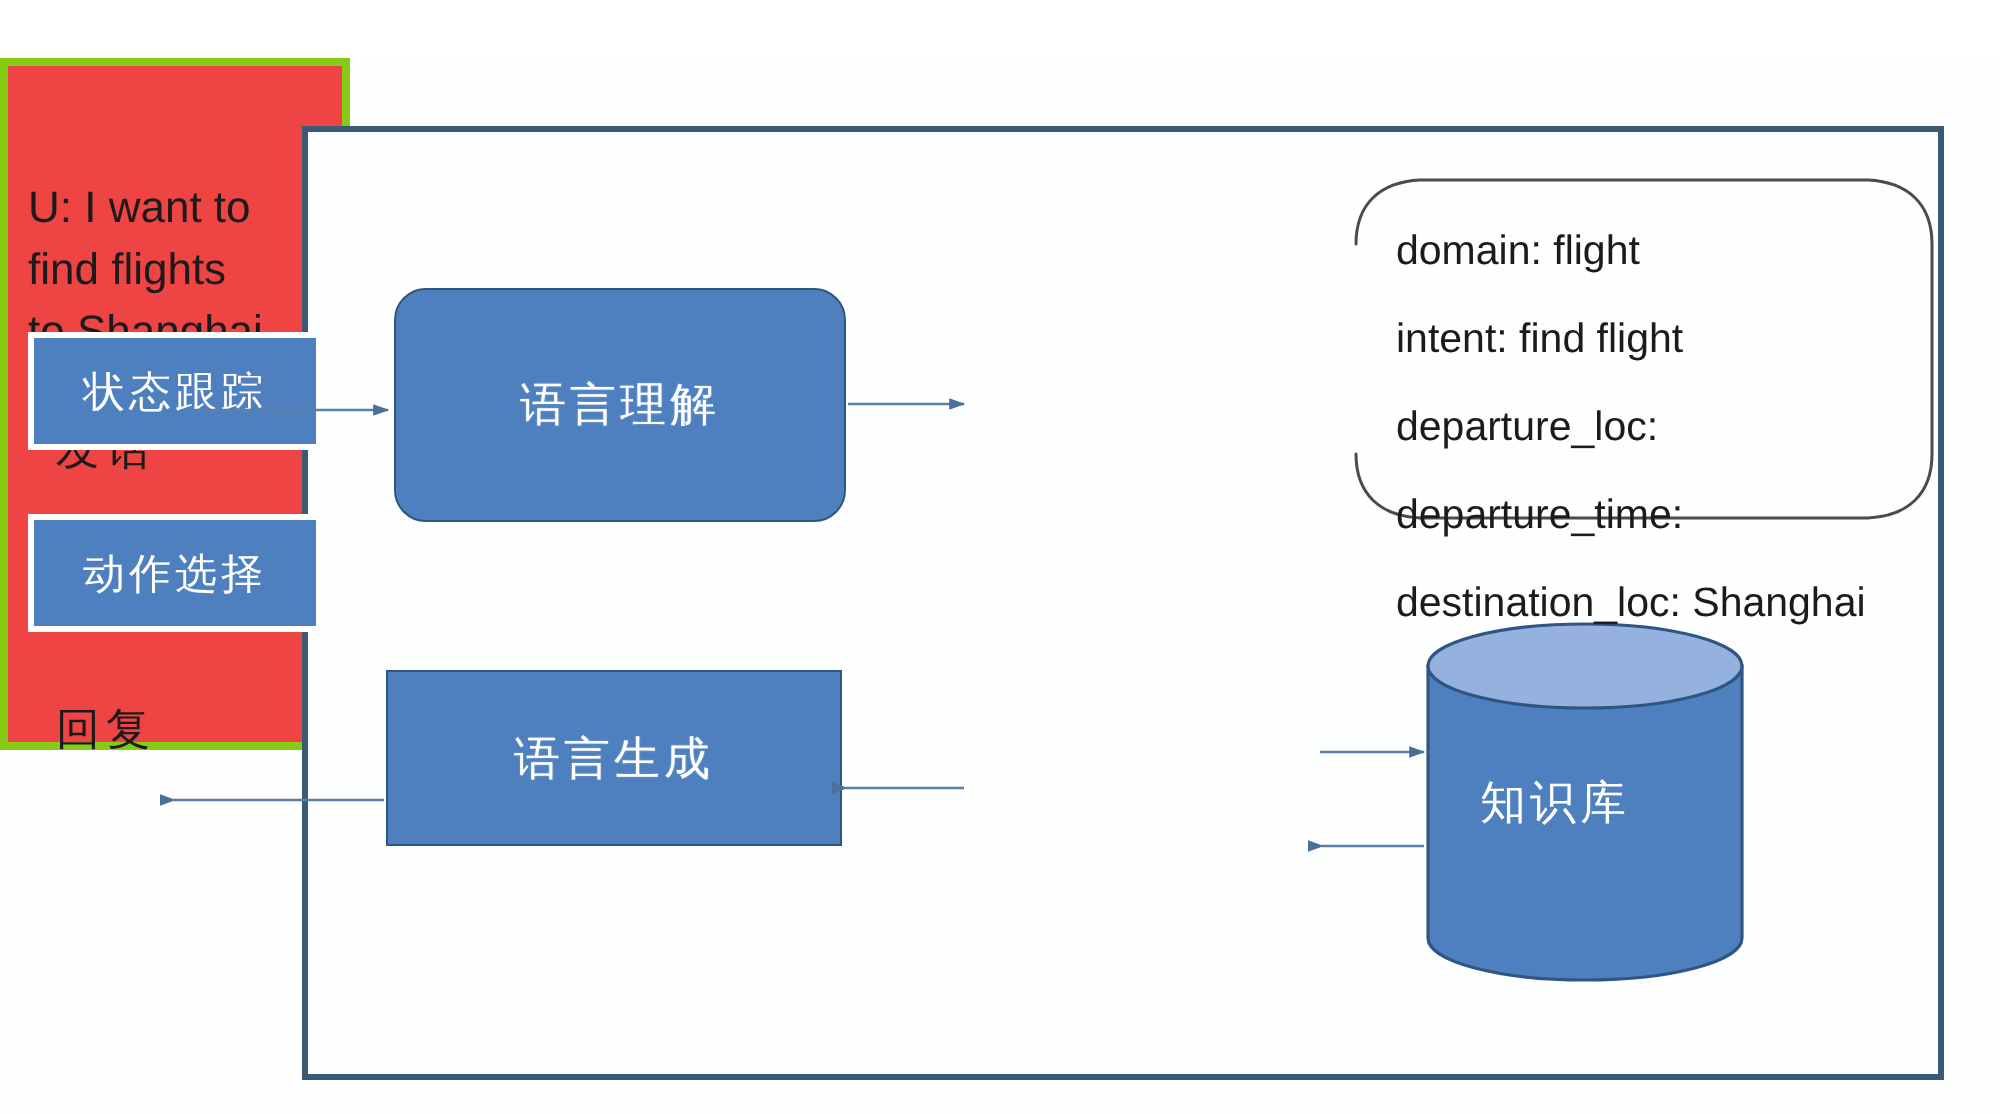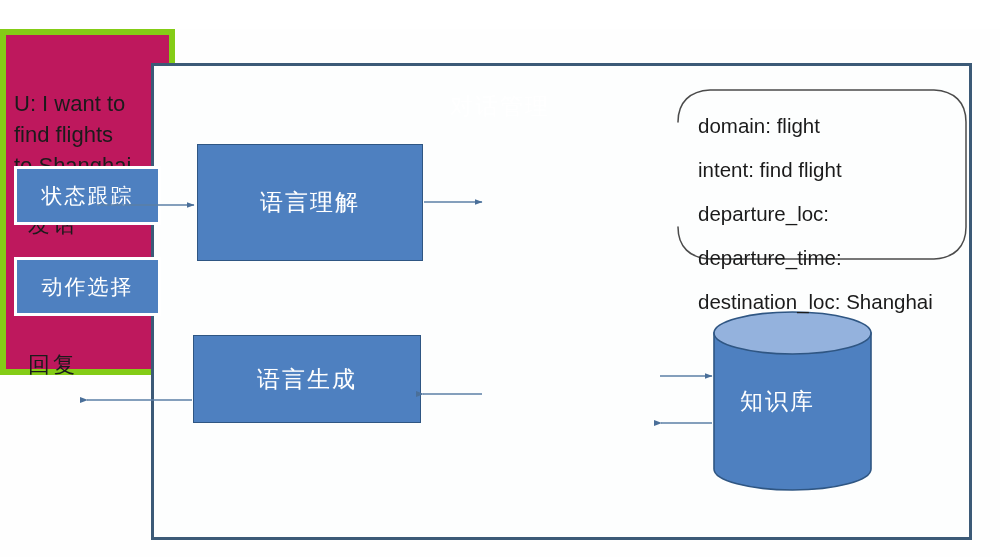--- a/index.html
+++ b/index.html
@@ -48,37 +48,38 @@
     letter-spacing: 2px;
     white-space: nowrap;
     text-shadow: 0 0 1px rgba(255,255,255,0.35);
   }
 
   #box-nlu {
     left: 197px;
     top: 115px;
     width: 226px;
     height: 117px;
+    border-radius: 16px;
   }
 
   #box-nlg {
     left: 193px;
     top: 306px;
     width: 228px;
     height: 88px;
   }
 
   
   #box-dm {
     left: 484px;
     top: 108px;
     width: 175px;
     height: 346px;
-    background: #be185d;
-    border: 6px solid #84cc16;
+    background: #ef4444;
+    border: 4px solid #84cc16;
     box-sizing: border-box;
     padding-left: 28px;
   }
   #dm-title {
     position: absolute;
     top: 62px;
     left: 0;
     width: 100%;
     text-align: center;
     color: #ffffff;

